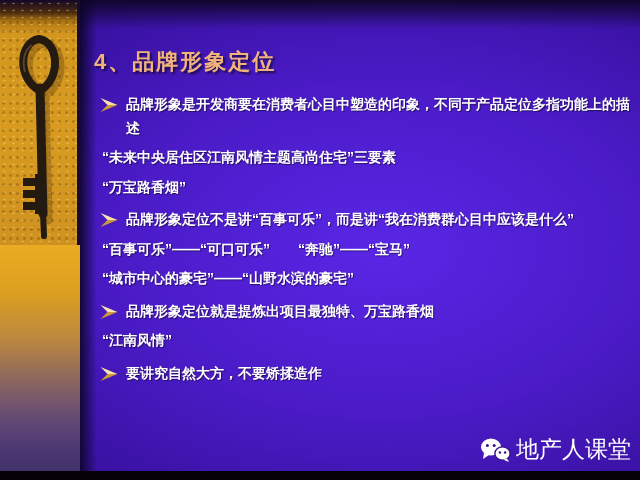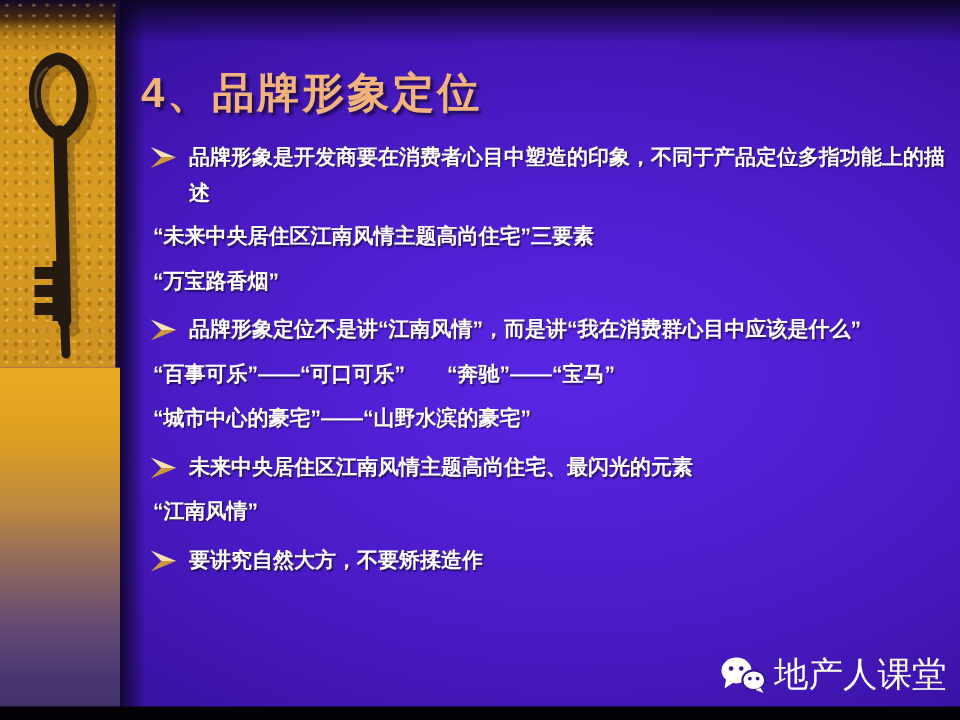--- a/index.html
+++ b/index.html
@@ -38,21 +38,21 @@
   }
 
   
   .main {
     position: absolute; left: 80px; top: 0; right: 0; bottom: 0;
     background: linear-gradient(90deg, rgba(10,4,34,0.85) 0%, rgba(10,4,34,0) 3%);
   }
   .content { position: relative; padding: 46px 6px 0 12px; }
 
   .slide-title {
-    font-size: 28px; line-height: 32px; font-weight: bold;
+    font-size: 22px; line-height: 32px; font-weight: bold;
     color: #f2b27c; letter-spacing: 2px;
     margin: 0 0 15px 2px;
     text-shadow: 2px 2px 2px rgba(0,0,0,0.55);
   }
 
   .bullet-group { margin-bottom: 9px; }
   .bullet-row { display: flex; align-items: flex-start; padding-left: 6px; }
   .arrow {
     flex: 0 0 22px; margin-top: 4px; margin-right: 6px;
   }
@@ -123,33 +123,33 @@
         <div class="sub-line">“未来中央居住区江南风情主题高尚住宅”三要素</div>
         <div class="sub-line">“万宝路香烟”</div>
       </div>
 
       <div class="bullet-group">
         <div class="bullet-row">
           <svg class="arrow" width="19" height="16" viewBox="0 0 19 16">
             <polygon points="1,1 18,8 8,8" fill="#f8e2ae"></polygon>
             <polygon points="1,15 18,8 8,8" fill="#cd9838"></polygon>
           </svg>
-          <span class="bullet-text">品牌形象定位不是讲“江南风情”，而是讲“我在消费群心目中应该是什么”</span>
+          <span class="bullet-text">品牌形象定位不是讲“百事可乐”，而是讲“我在消费群心目中应该是什么”</span>
         </div>
         <div class="sub-line">“百事可乐”——“可口可乐”　　“奔驰”——“宝马”</div>
         <div class="sub-line">“城市中心的豪宅”——“山野水滨的豪宅”</div>
       </div>
 
       <div class="bullet-group">
         <div class="bullet-row">
           <svg class="arrow" width="19" height="16" viewBox="0 0 19 16">
             <polygon points="1,1 18,8 8,8" fill="#f8e2ae"></polygon>
             <polygon points="1,15 18,8 8,8" fill="#cd9838"></polygon>
           </svg>
-          <span class="bullet-text">未来中央居住区江南风情主题高尚住宅、最闪光的元素</span>
+          <span class="bullet-text">品牌形象定位就是提炼出项目最独特、万宝路香烟</span>
         </div>
         <div class="sub-line">“江南风情”</div>
       </div>
 
 
       <div class="bullet-group">
         <div class="bullet-row">
           <svg class="arrow" width="19" height="16" viewBox="0 0 19 16">
             <polygon points="1,1 18,8 8,8" fill="#f8e2ae"></polygon>
             <polygon points="1,15 18,8 8,8" fill="#cd9838"></polygon>

